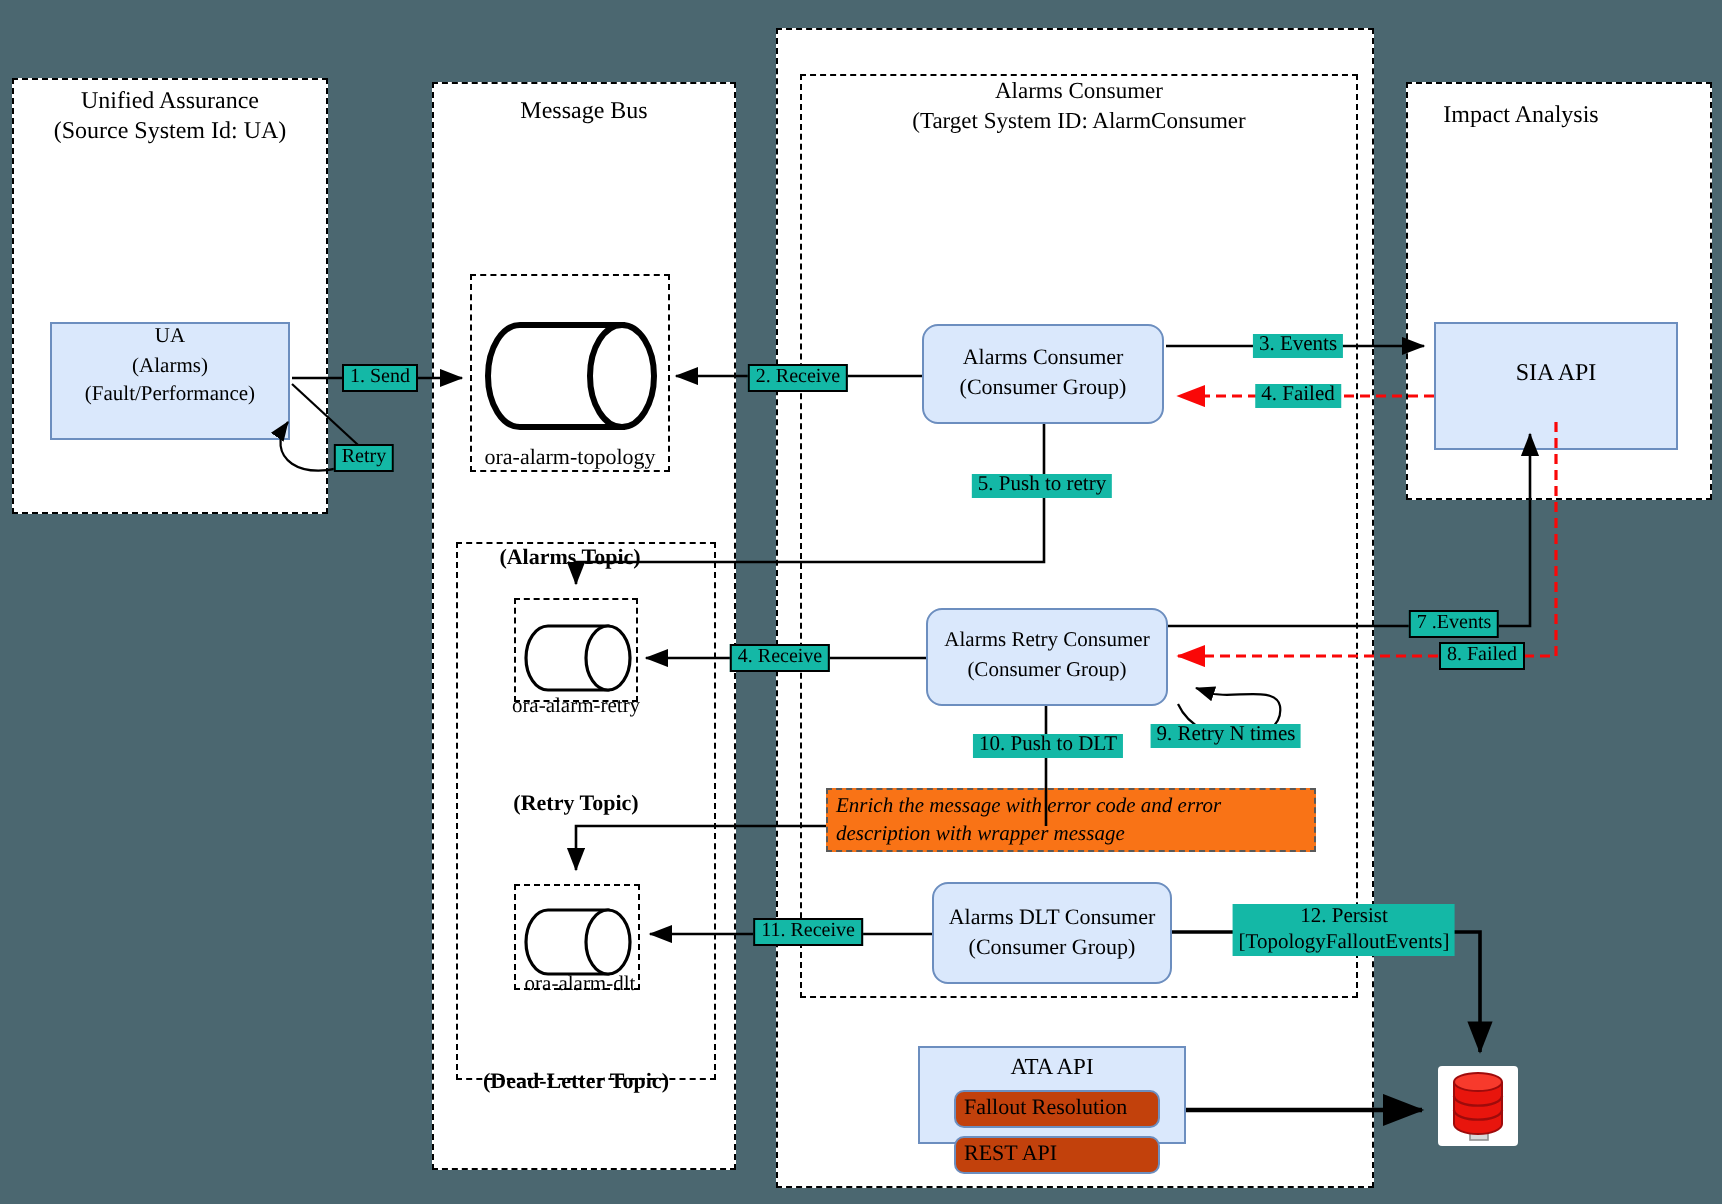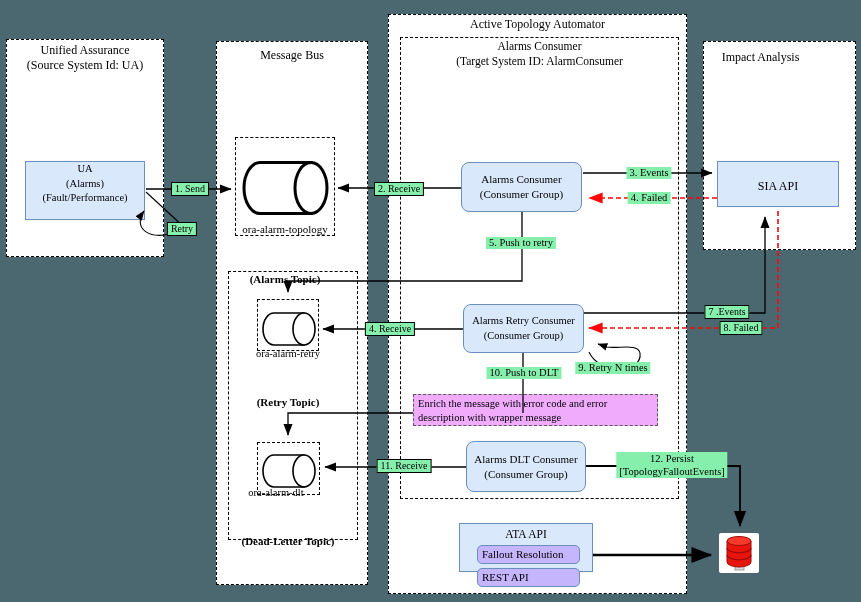--- a/index.html
+++ b/index.html
@@ -15,32 +15,32 @@
   .blue-node{
     background:#dae8fc;border:1px solid #6c8ebf;z-index:20;
     text-align:center;font-size:11px;line-height:15px;
   }
   .rounded{border-radius:8px;}
   .title{z-index:25;text-align:center;font-size:12px;line-height:15px;}
   .small-label{z-index:26;text-align:center;font-size:10.5px;line-height:12px;}
   .bold{font-weight:bold;margin-top:36px;}
   .edge-label{
     position:absolute;z-index:40;transform:translate(-50%,-50%);
-    background:#86efac;font-size:10px;line-height:12px;padding:0 3px;
+    background:#14b8a6;font-size:10px;line-height:12px;padding:0 3px;
     white-space:nowrap;text-align:center;
   }
   .edge-label.bordered{border:1px solid #000;}
   .note{
-    background:#f0abfc;border:1px dashed #595959;z-index:12;
-    font-size:10.5px;line-height:14px;padding:2px 0 0 4px;
+    background:#f97316;border:1px dashed #595959;z-index:12;
+    font-size:10.5px;line-height:14px;padding:2px 0 0 4px;font-style:italic;
   }
   svg.overlay{position:absolute;left:0;top:0;z-index:30;pointer-events:none;}
   .ata-inner{
     position:absolute;left:17px;width:103px;height:19px;box-sizing:border-box;
-    background:#c4b5fd;border:1px solid #6c8ebf;border-radius:5px;
+    background:#c2410c;border:1px solid #6c8ebf;border-radius:5px;
     font-size:11px;line-height:16px;padding-left:4px;text-align:left;
   }
 </style>
 </head>
 <body>
 
 <div class="canvas">
 
   <div class="abs container-box" style="left:6px;top:39px;width:158px;height:218px;"></div>
   <div class="abs container-box" style="left:216px;top:41px;width:152px;height:544px;"></div>
@@ -56,21 +56,20 @@
   <div class="abs note" style="left:413px;top:394px;width:245px;height:32px;">
     <div>Enrich the message with error code and error</div>
     <div>description with wrapper message</div>
   </div>
 
   <div class="abs title" style="left:6px;top:43px;width:158px;">
     <div>Unified Assurance</div>
     <div>(Source System Id: UA)</div>
   </div>
   <div class="abs title" style="left:216px;top:48px;width:152px;">Message Bus</div>
-  <div class="abs title" style="left:388px;top:17px;width:299px;">Active Topology Automator</div>
   <div class="abs title" style="left:400px;top:39px;width:279px;font-size:11.5px;">
     <div>Alarms Consumer</div>
     <div>(Target System ID: AlarmConsumer</div>
   </div>
   <div class="abs title" style="left:662px;top:50px;width:153px;padding-left:44px;">Impact Analysis</div>
 
   <div class="abs blue-node" style="left:25px;top:161px;width:120px;height:59px;padding-top:0;line-height:14.5px;font-size:10.5px;">
     <div>UA</div>
     <div>(Alarms)</div>
     <div>(Fault/Performance)</div>
@@ -84,35 +83,35 @@
   <div class="abs blue-node rounded" style="left:463px;top:304px;width:121px;height:49px;padding-top:8px;font-size:10.5px;">
     <div>Alarms Retry Consumer</div>
     <div>(Consumer Group)</div>
   </div>
 
   <div class="abs blue-node rounded" style="left:466px;top:441px;width:120px;height:51px;padding-top:10px;">
     <div>Alarms DLT Consumer</div>
     <div>(Consumer Group)</div>
   </div>
 
-  <div class="abs blue-node" style="left:717px;top:161px;width:122px;height:46px;line-height:48px;font-size:12px;">SIA API</div>
+  <div class="abs blue-node" style="left:717px;top:161px;width:122px;height:64px;line-height:48px;font-size:12px;">SIA API</div>
 
   <div class="abs blue-node" style="left:459px;top:523px;width:134px;height:49px;">
     <div style="margin-top:3px;font-size:11.5px;">ATA API</div>
     <div class="ata-inner" style="top:21px;">Fallout Resolution</div>
     <div class="ata-inner" style="top:44px;">REST API</div>
   </div>
 
   <div class="abs" style="left:719px;top:533px;width:40px;height:40px;background:#fff;z-index:20;border-radius:2px;"></div>
 
   <div class="abs small-label" style="left:223px;top:223px;width:124px;font-size:11px;">ora-alarm-topology</div>
   <div class="abs small-label bold" style="left:223px;top:237px;width:124px;font-size:11px;">(Alarms Topic)</div>
   <div class="abs small-label" style="left:238px;top:348px;width:100px;">ora-alarm-retry</div>
   <div class="abs small-label bold" style="left:238px;top:360px;width:100px;font-size:11px;">(Retry Topic)</div>
-  <div class="abs small-label" style="left:226px;top:487px;width:100px;">ora-alarm-dlt</div>
+  <div class="abs small-label" style="left:240px;top:487px;width:100px;">ora-alarm-dlt</div>
   <div class="abs small-label bold" style="left:218px;top:499px;width:140px;font-size:11px;">(Dead-Letter Topic)</div>
   <div class="abs small-label bold" style="left:705px;top:576px;width:68px;font-size:9px;">ATA Schema</div>
 
   <svg class="overlay" width="861" height="602" viewBox="0 0 861 602">
     <defs>
       <marker id="mA" markerWidth="10" markerHeight="8" refX="8.5" refY="3.5" orient="auto">
         <path d="M0,0 L9,3.5 L0,7 Z" fill="#000"></path>
       </marker>
       <marker id="mR" markerWidth="10" markerHeight="8" refX="8.5" refY="3.5" orient="auto">
         <path d="M0,0 L9,3.5 L0,7 Z" fill="#fa0707"></path>

